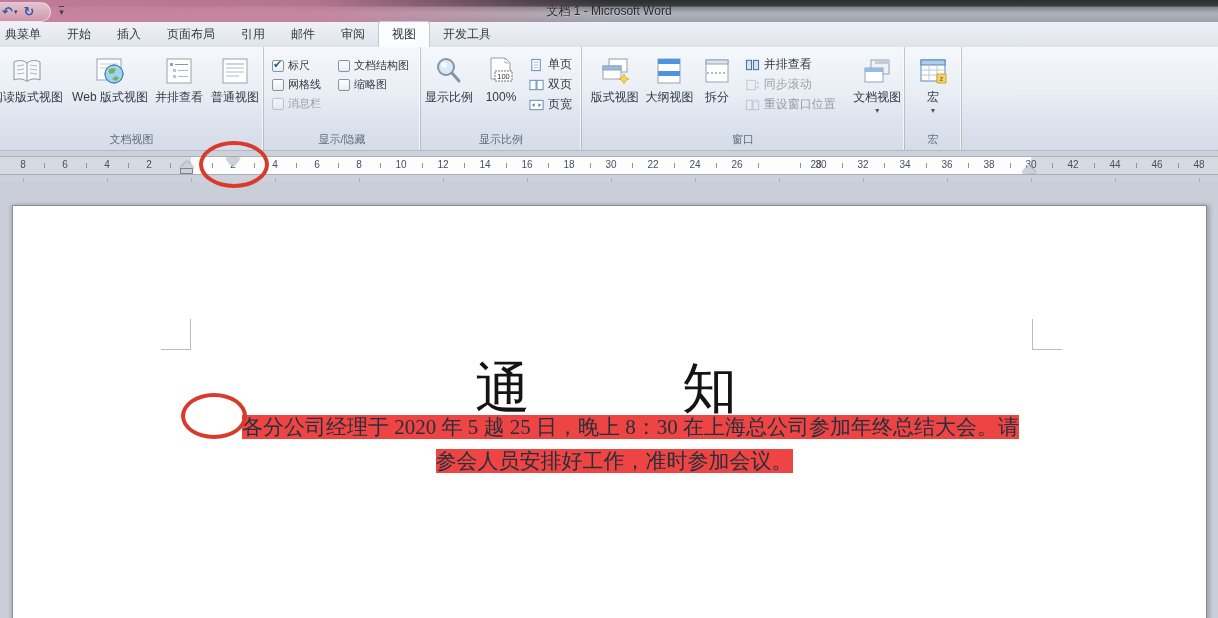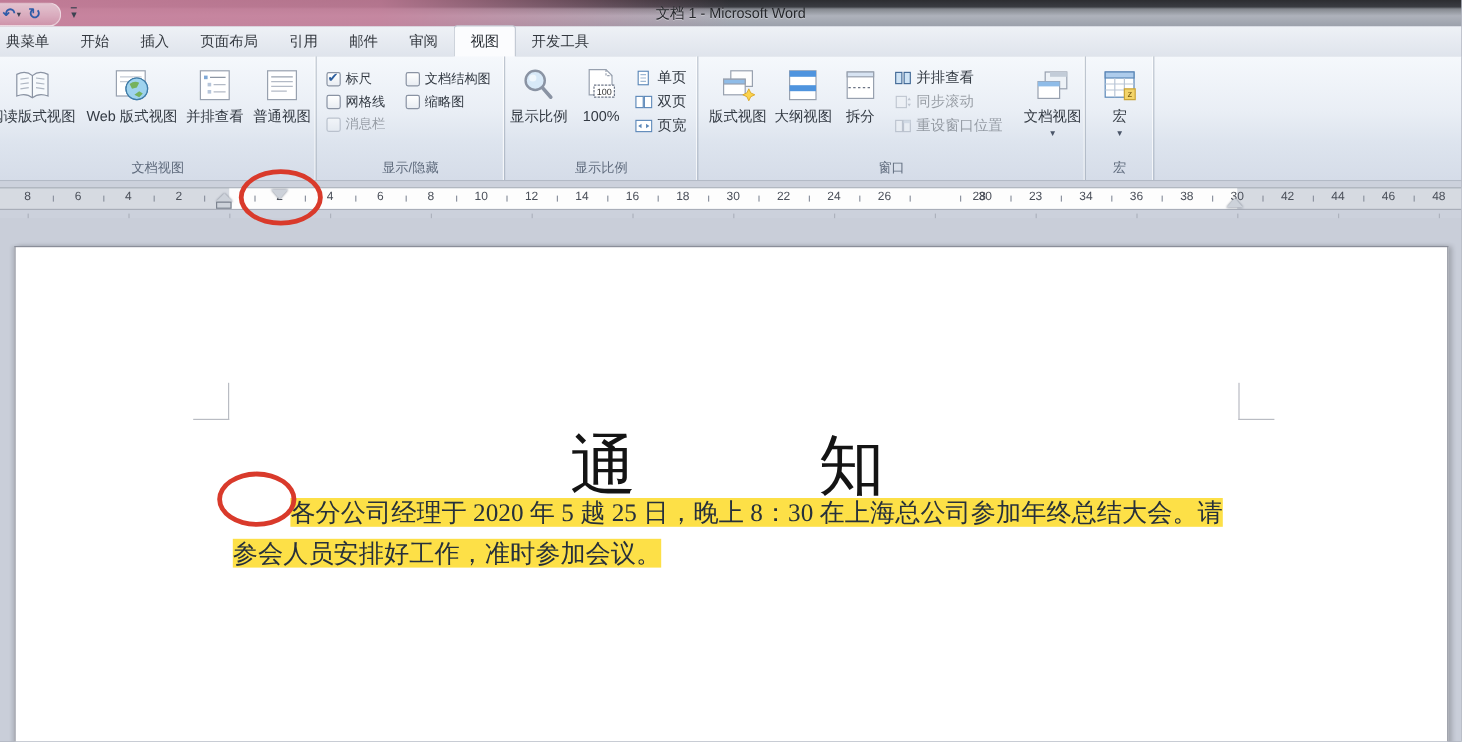--- a/index.html
+++ b/index.html
@@ -83,23 +83,23 @@
   .page{position:absolute;left:12px;top:23px;width:1193px;height:460px;background:#ffffff;
     border:1px solid #8a8e99;border-bottom:none;
     box-shadow:3px 0 4px rgba(0,0,0,.20),-2px 0 3px rgba(0,0,0,.12);}
   .cmark{position:absolute;width:29px;height:30px;top:113px;}
   .cmark.left{left:148px;border-right:1px solid #b9bcc3;border-bottom:1px solid #b9bcc3;}
   .cmark.right{left:1019px;border-left:1px solid #b9bcc3;border-bottom:1px solid #b9bcc3;}
   .doc-title{position:absolute;left:181px;width:838px;top:146px;text-align:center;
     font-family:"Liberation Serif","DejaVu Serif",serif;font-size:55px;letter-spacing:14px;color:#141414;}
   .dline{position:absolute;left:181px;width:840px;font-family:"Liberation Serif","DejaVu Serif",serif;
     font-size:21px;color:#26303b;line-height:34px;white-space:nowrap;}
-  .l1{top:204px;}.l2{top:238px;}.l3{top:274px;color:#1c1c1c;}.l4{top:306px;color:#1c1c1c;font-size:20px;}
+  .l1{top:204px;}.l2{top:238px;text-align:center;}.l3{top:274px;color:#1c1c1c;}.l4{top:306px;color:#1c1c1c;font-size:20px;}
   .indent{display:inline-block;width:48px;}
-  .sel{background:#fde047;}
+  .sel{background:#ef4444;}
 
   
   .redcircle{position:absolute;border:4px solid #d93a2b;border-radius:50%;z-index:50;background:transparent;}
   .rc1{left:199px;top:141px;width:62px;height:39px;}
   .rc2{left:181px;top:393px;width:58px;height:38px;}
 </style>
 </head>
 <body>
 
 <div id="app">
@@ -399,21 +399,21 @@
           <span class="rnum" style="left: 695px;">24</span>
           <span class="rsub" style="left: 695px;"></span>
           <span class="rtick" style="left: 716px;"></span>
           <span class="rnum" style="left: 737px;">26</span>
           <span class="rtick" style="left: 758px;"></span>
           <span class="rnum" style="left: 816px;">28</span>
           <span class="rsub" style="left: 779px;"></span>
           <span class="rtick" style="left: 800px;"></span>
           <span class="rnum" style="left: 821px;">30</span>
           <span class="rtick" style="left: 842px;"></span>
-          <span class="rnum" style="left: 863px;">23</span>
+          <span class="rnum" style="left: 863px;">32</span>
           <span class="rsub" style="left: 863px;"></span>
           <span class="rtick" style="left: 884px;"></span>
           <span class="rnum" style="left: 905px;">34</span>
           <span class="rtick" style="left: 926px;"></span>
           <span class="rnum" style="left: 947px;">36</span>
           <span class="rsub" style="left: 947px;"></span>
           <span class="rtick" style="left: 968px;"></span>
           <span class="rnum" style="left: 989px;">38</span>
           <span class="rtick" style="left: 1010px;"></span>
           <span class="rnum" style="left: 1031px;">30</span>

